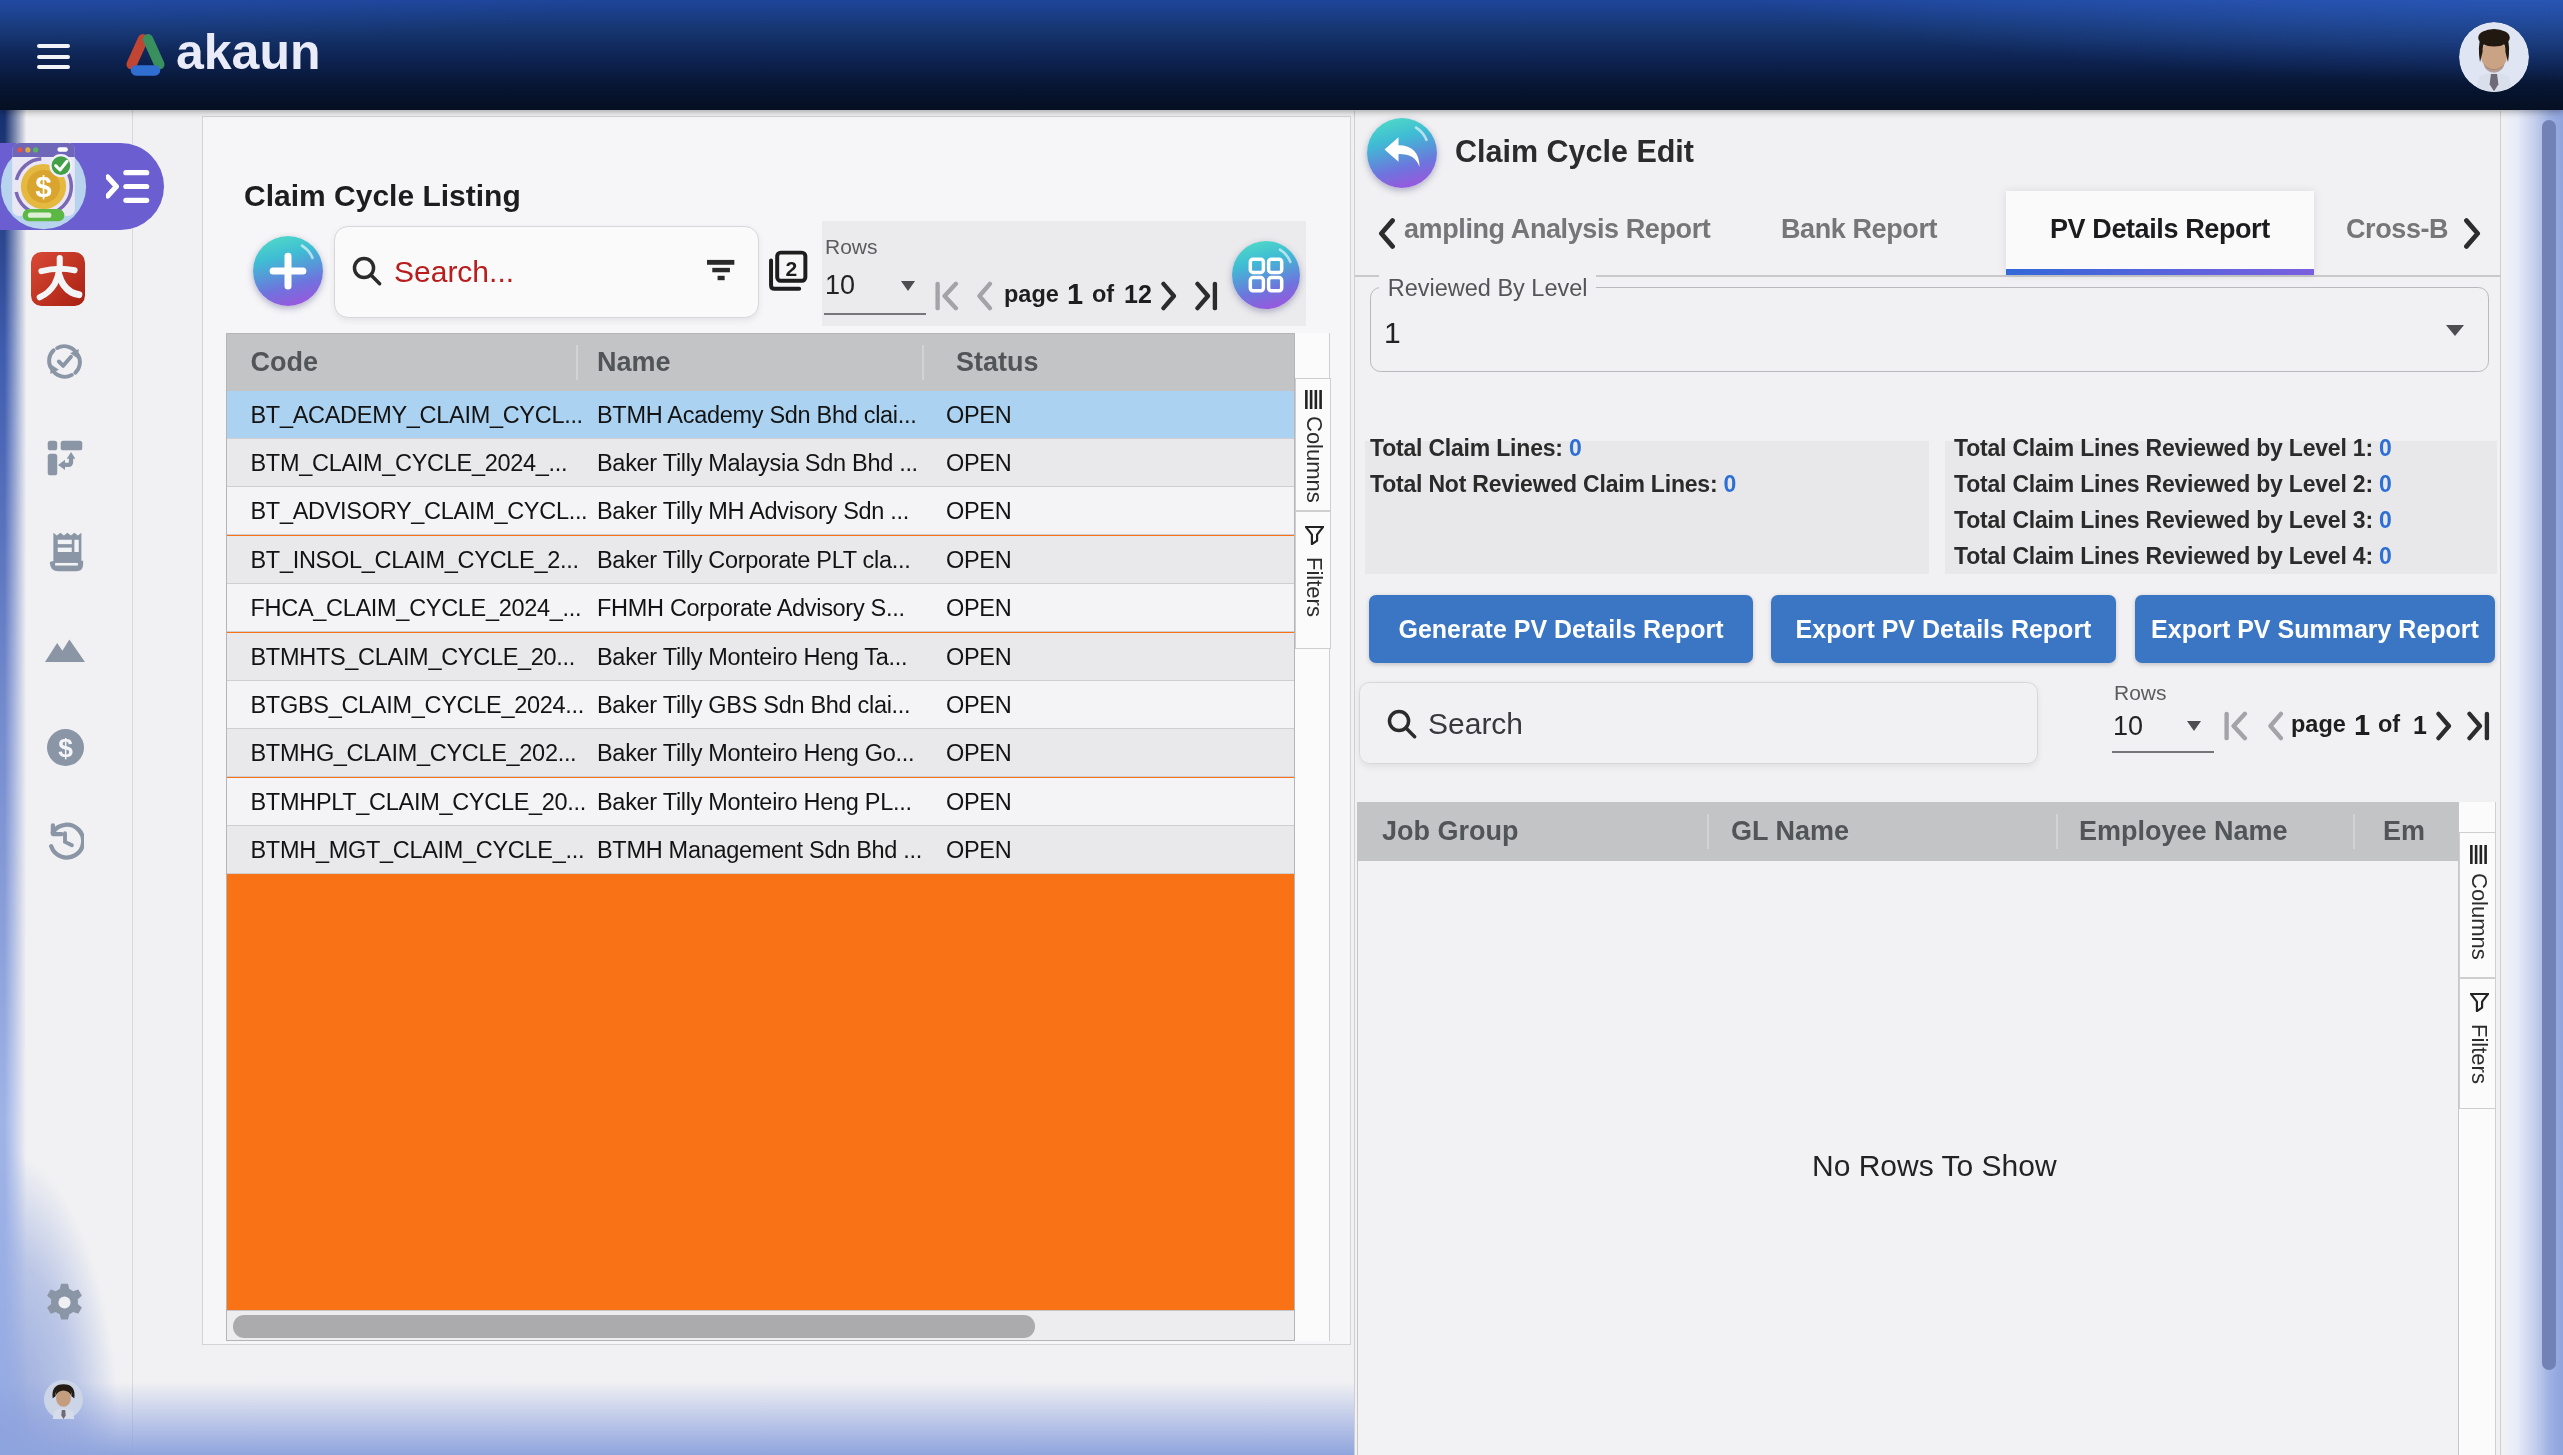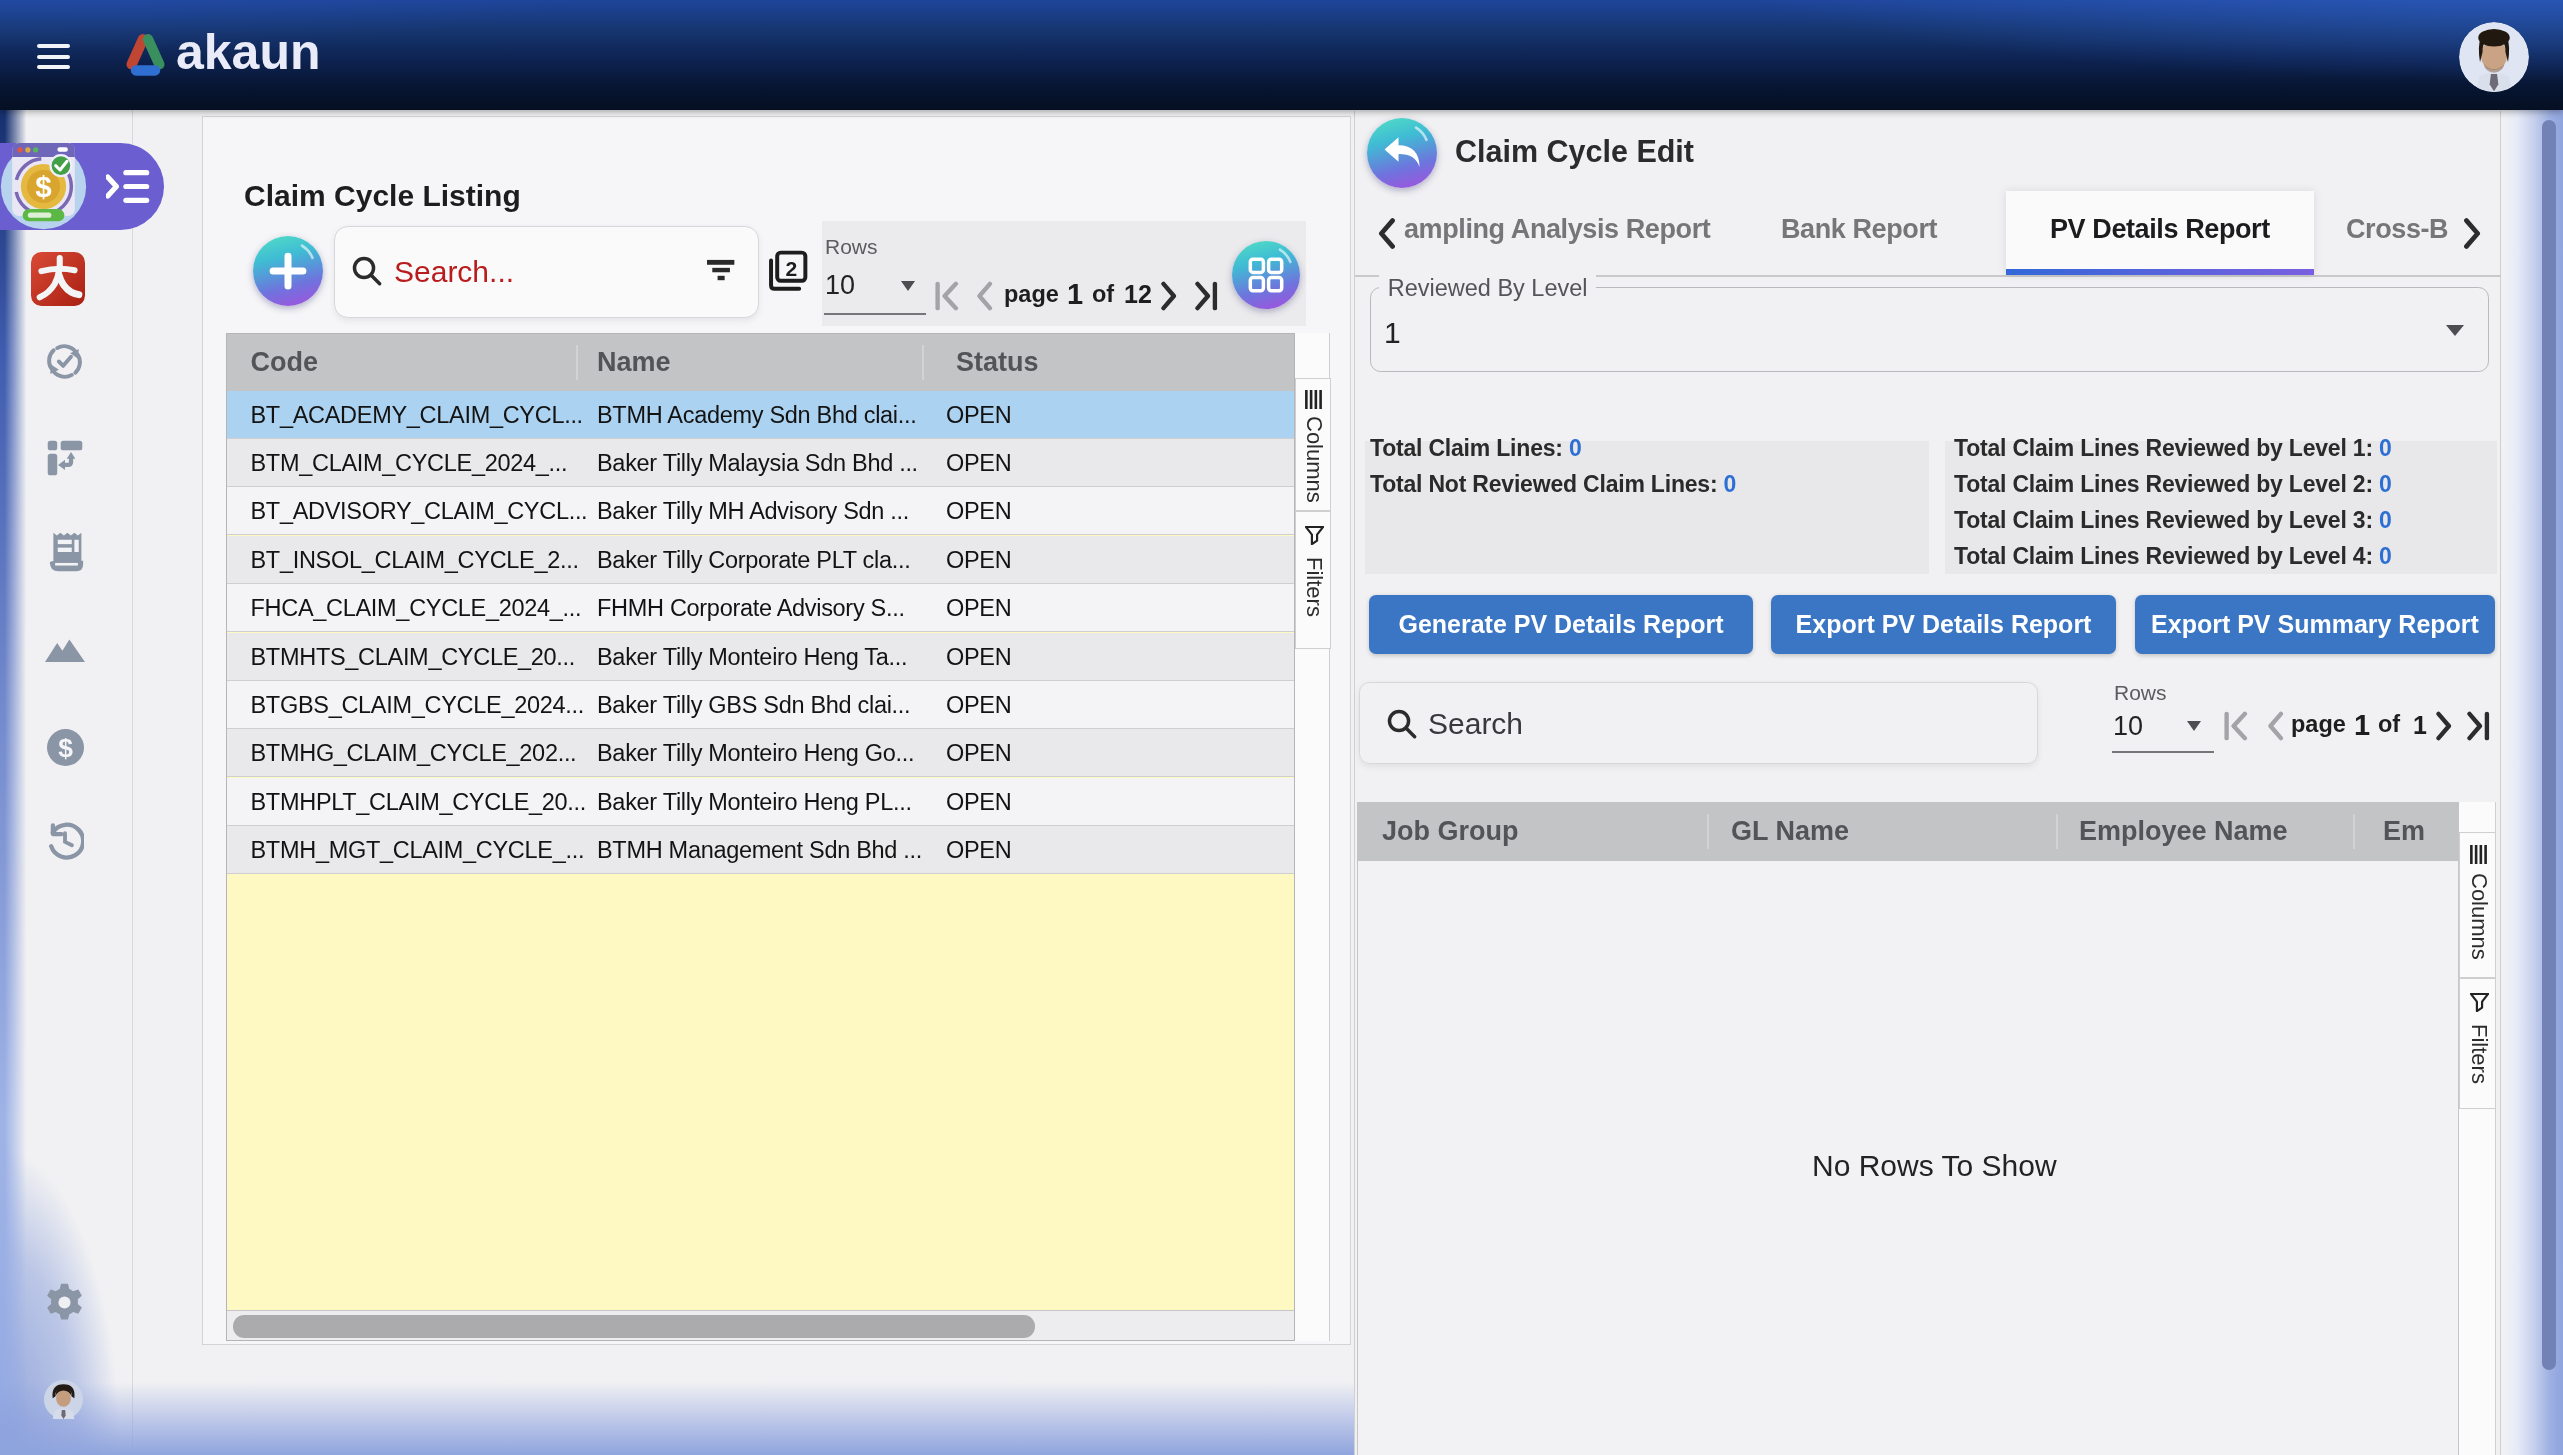--- a/index.html
+++ b/index.html
@@ -40,34 +40,34 @@
 #rpanel { position:absolute; left:1354px; top:111px; width:1147px; height:1345px;
   background:#f1f1f3; border-left:0.9px solid #d0d0d3; border-right:0.9px solid #cfcfd2; z-index:15; }
 #rstrip { position:absolute; left:2502px; top:110px; width:61px; height:1346px; z-index:12;
   background:linear-gradient(to right, #f2f2f4 0%, #e7ebf8 25%, #c3cdeb 55%, #9fb1e3 78%, #8fa3dc 100%); }
 #rthumb { position:absolute; left:2542px; top:120px; width:14px; height:1250px; border-radius:7px; background:#7282b6; z-index:13; }
 
 
 .grad-circle { position:absolute; width:70px; height:70px; border-radius:50%;
   background:linear-gradient(165deg, #4fd9c7 6%, #3fbcd4 32%, #6e74dd 68%, #a052de 96%);
   box-shadow:0 2.6px 7.8px rgba(70,70,130,0.4); }
-.btn-blue { position:absolute; height:59px; background:#3b76c4; border-radius:7px; color:#fff;
+.btn-blue { position:absolute; height:68px; background:#3b76c4; border-radius:7px; color:#fff;
   font-size:25px; font-weight:700; display:flex; align-items:center; justify-content:center;
   white-space:nowrap; box-shadow:0 1.7px 4.4px rgba(0,0,0,0.18); }
 .searchbox { position:absolute; background:#fafafb; border:1.7px solid #d7d7da; border-radius:14px; box-shadow:0 2.6px 6.1px rgba(0,0,0,0.07); }
 .rowslabel { position:absolute; font-size:21px; color:#5c5c60; }
 .rowsval { position:absolute; font-size:27px; color:#222; }
 .pgw { font-size:23.5px; font-weight:700; color:#1e1e1e; position:absolute; }
 .caret { position:absolute; width:0; height:0; border-left:7.8px solid transparent; border-right:7.8px solid transparent; border-top:10.5px solid #4e4e52; }
 .vtext { position:absolute; writing-mode:vertical-rl; font-size:22px; color:#2c2c2c; }
 .vtab { position:absolute; background:#fbfbfc; border:0.9px solid #cfcfd2; }
 
 
 #ltable { position:absolute; left:226px; top:333px; width:1069px; height:1008px;
-  border:0.9px solid #b5b5b8; background:#fef9c3; z-index:16; }
+  border:0.9px solid #b5b5b8; background:#f97316; z-index:16; }
 #lthead { position:absolute; left:0; top:0; width:1067px; height:57px; background:#c3c4c6; }
 .hcell { position:absolute; top:0; height:57px; line-height:57px; font-size:27px; font-weight:700; color:#515558; }
 .lrow { position:absolute; left:0; width:1067px; height:48px; border-bottom:1.3px solid #cfcfd2; }
 .lrow div { position:absolute; top:50%; transform:translateY(-50%); font-size:23.5px; color:#131313; white-space:nowrap; letter-spacing:-0.3px; }
 .even { background:#e9e9eb; }
 .odd { background:#f4f4f6; }
 
 
 #rthead { position:absolute; left:1357px; top:802px; width:1102px; height:59px; background:#c3c4c6; z-index:16; }
 

